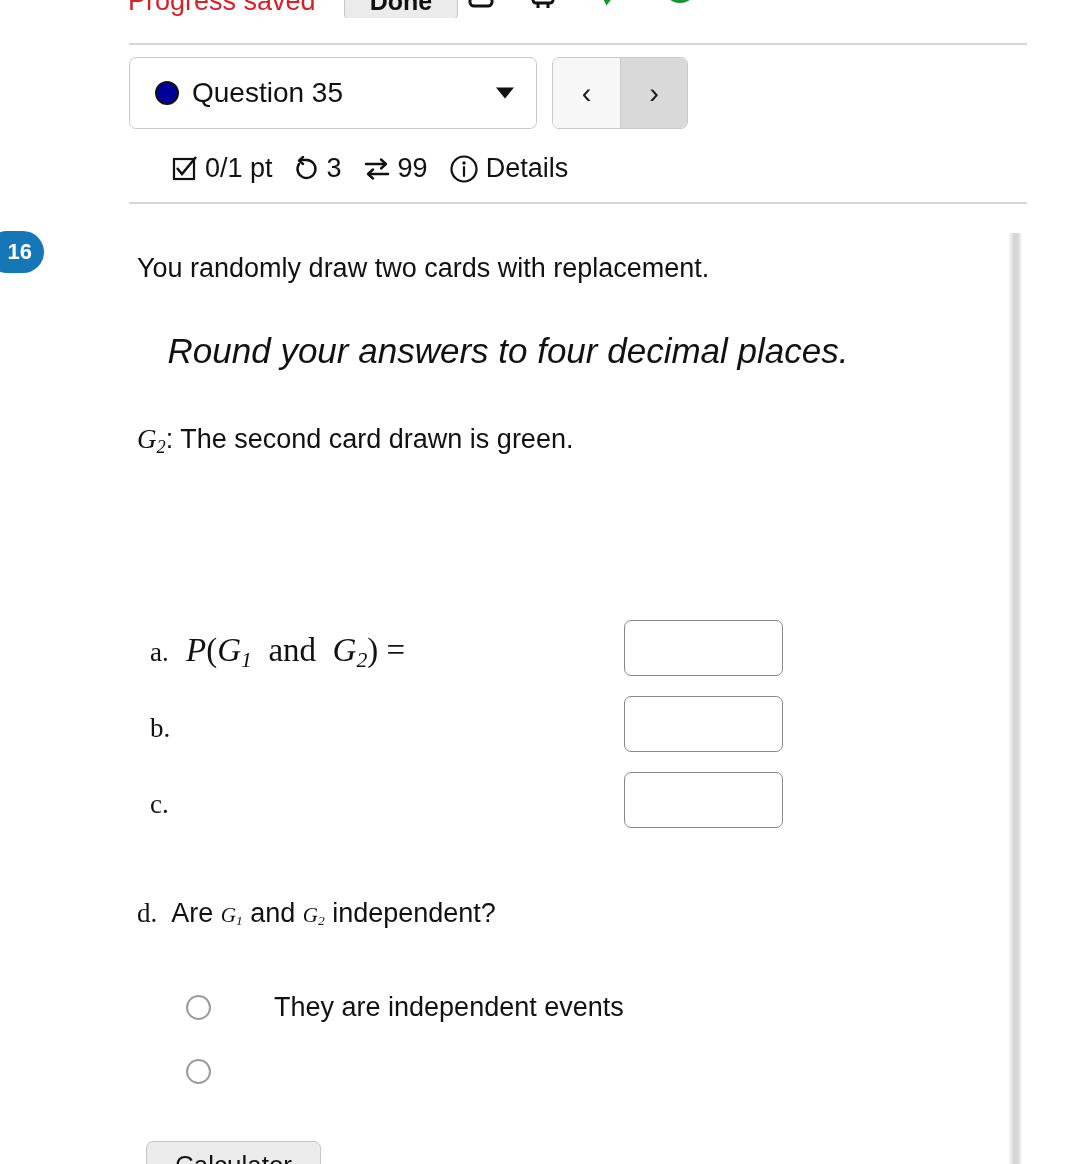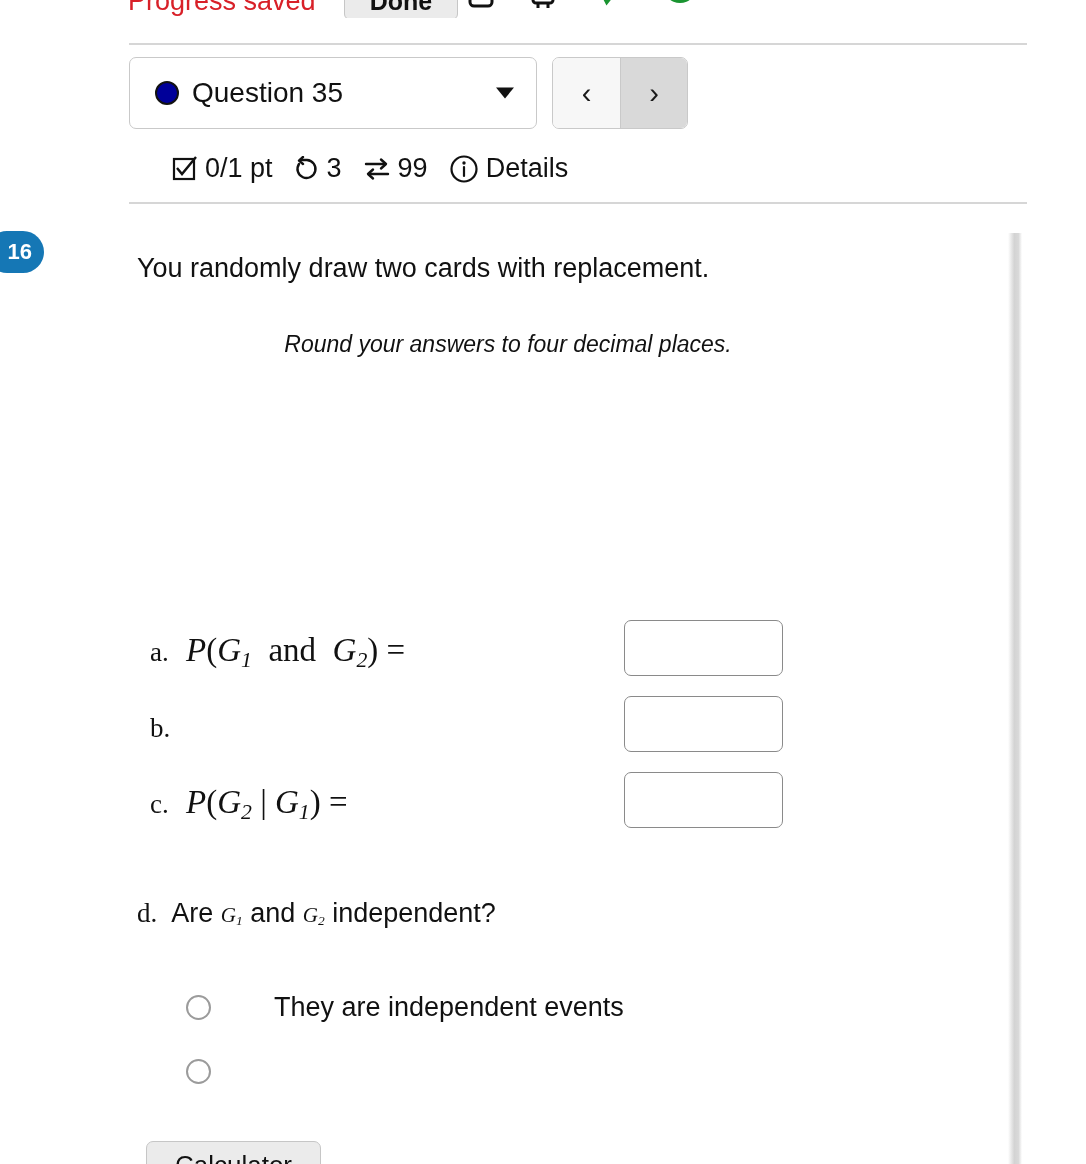--- a/index.html
+++ b/index.html
@@ -185,21 +185,21 @@
     width: 872px;
   }
   .para {
     font-size: 27px;
     line-height: 41px;
     color: #111;
     margin: 0 0 30px 0;
   }
   .para.tight { margin-bottom: 8px; }
   .centered-italic {
-    font-size: 23px;
+    font-size: 35px;
     font-style: italic;
     text-align: center;
     margin: 42px 0 48px 0;
     color: #111;
     padding-right: 130px;
   }
   .defline {
     font-size: 27px;
     line-height: 40px;
     color: #111;
@@ -428,33 +428,35 @@
 
 <div class="rule rule-mid"></div>
 
 <div class="badge">16</div>
 
 <div class="scroll-strip"></div>
 
 <div class="body">
   <p class="para tight">You randomly draw two cards with replacement.</p>
   <p class="centered-italic">Round your answers to four decimal places.</p>
+  <p class="defline">
+    <span class="math"><span>G</span><sub>2</sub></span><span>: The second card drawn is green.</span>
+  </p>
 </div>
 
 <div class="parts">
   <div class="part-row">
     <span class="part-letter">a.</span>
     <span class="part-expr"><i>P</i>(<i>G</i><sub>1</sub>&nbsp;&nbsp;<span class="rm">and</span>&nbsp;&nbsp;<i>G</i><sub>2</sub>) =</span>
   </div>
   <div class="part-row">
     <span class="part-letter">b.</span>
   </div>
   <div class="part-row">
     <span class="part-letter">c.</span>
-    <span class="part-expr"><i>P</i>(<i>G</i><sub>2</sub>&nbsp;|&nbsp;<i>G</i><sub>1</sub>) =</span>
   </div>
 </div>
 
 <input class="answer-box ab-a" type="text" value="" style="">
 <input class="answer-box ab-b" type="text" value="" style="">
 <input class="answer-box ab-c" type="text" value="" style="">
 
 <div class="partd">
   <span class="dletter">d.</span>
   <span class="dtext"><span>Are </span><span class="mathg"><span>G</span><sub>1</sub></span><span> and </span><span class="mathg"><span>G</span><sub>2</sub></span><span> independent?</span></span>

